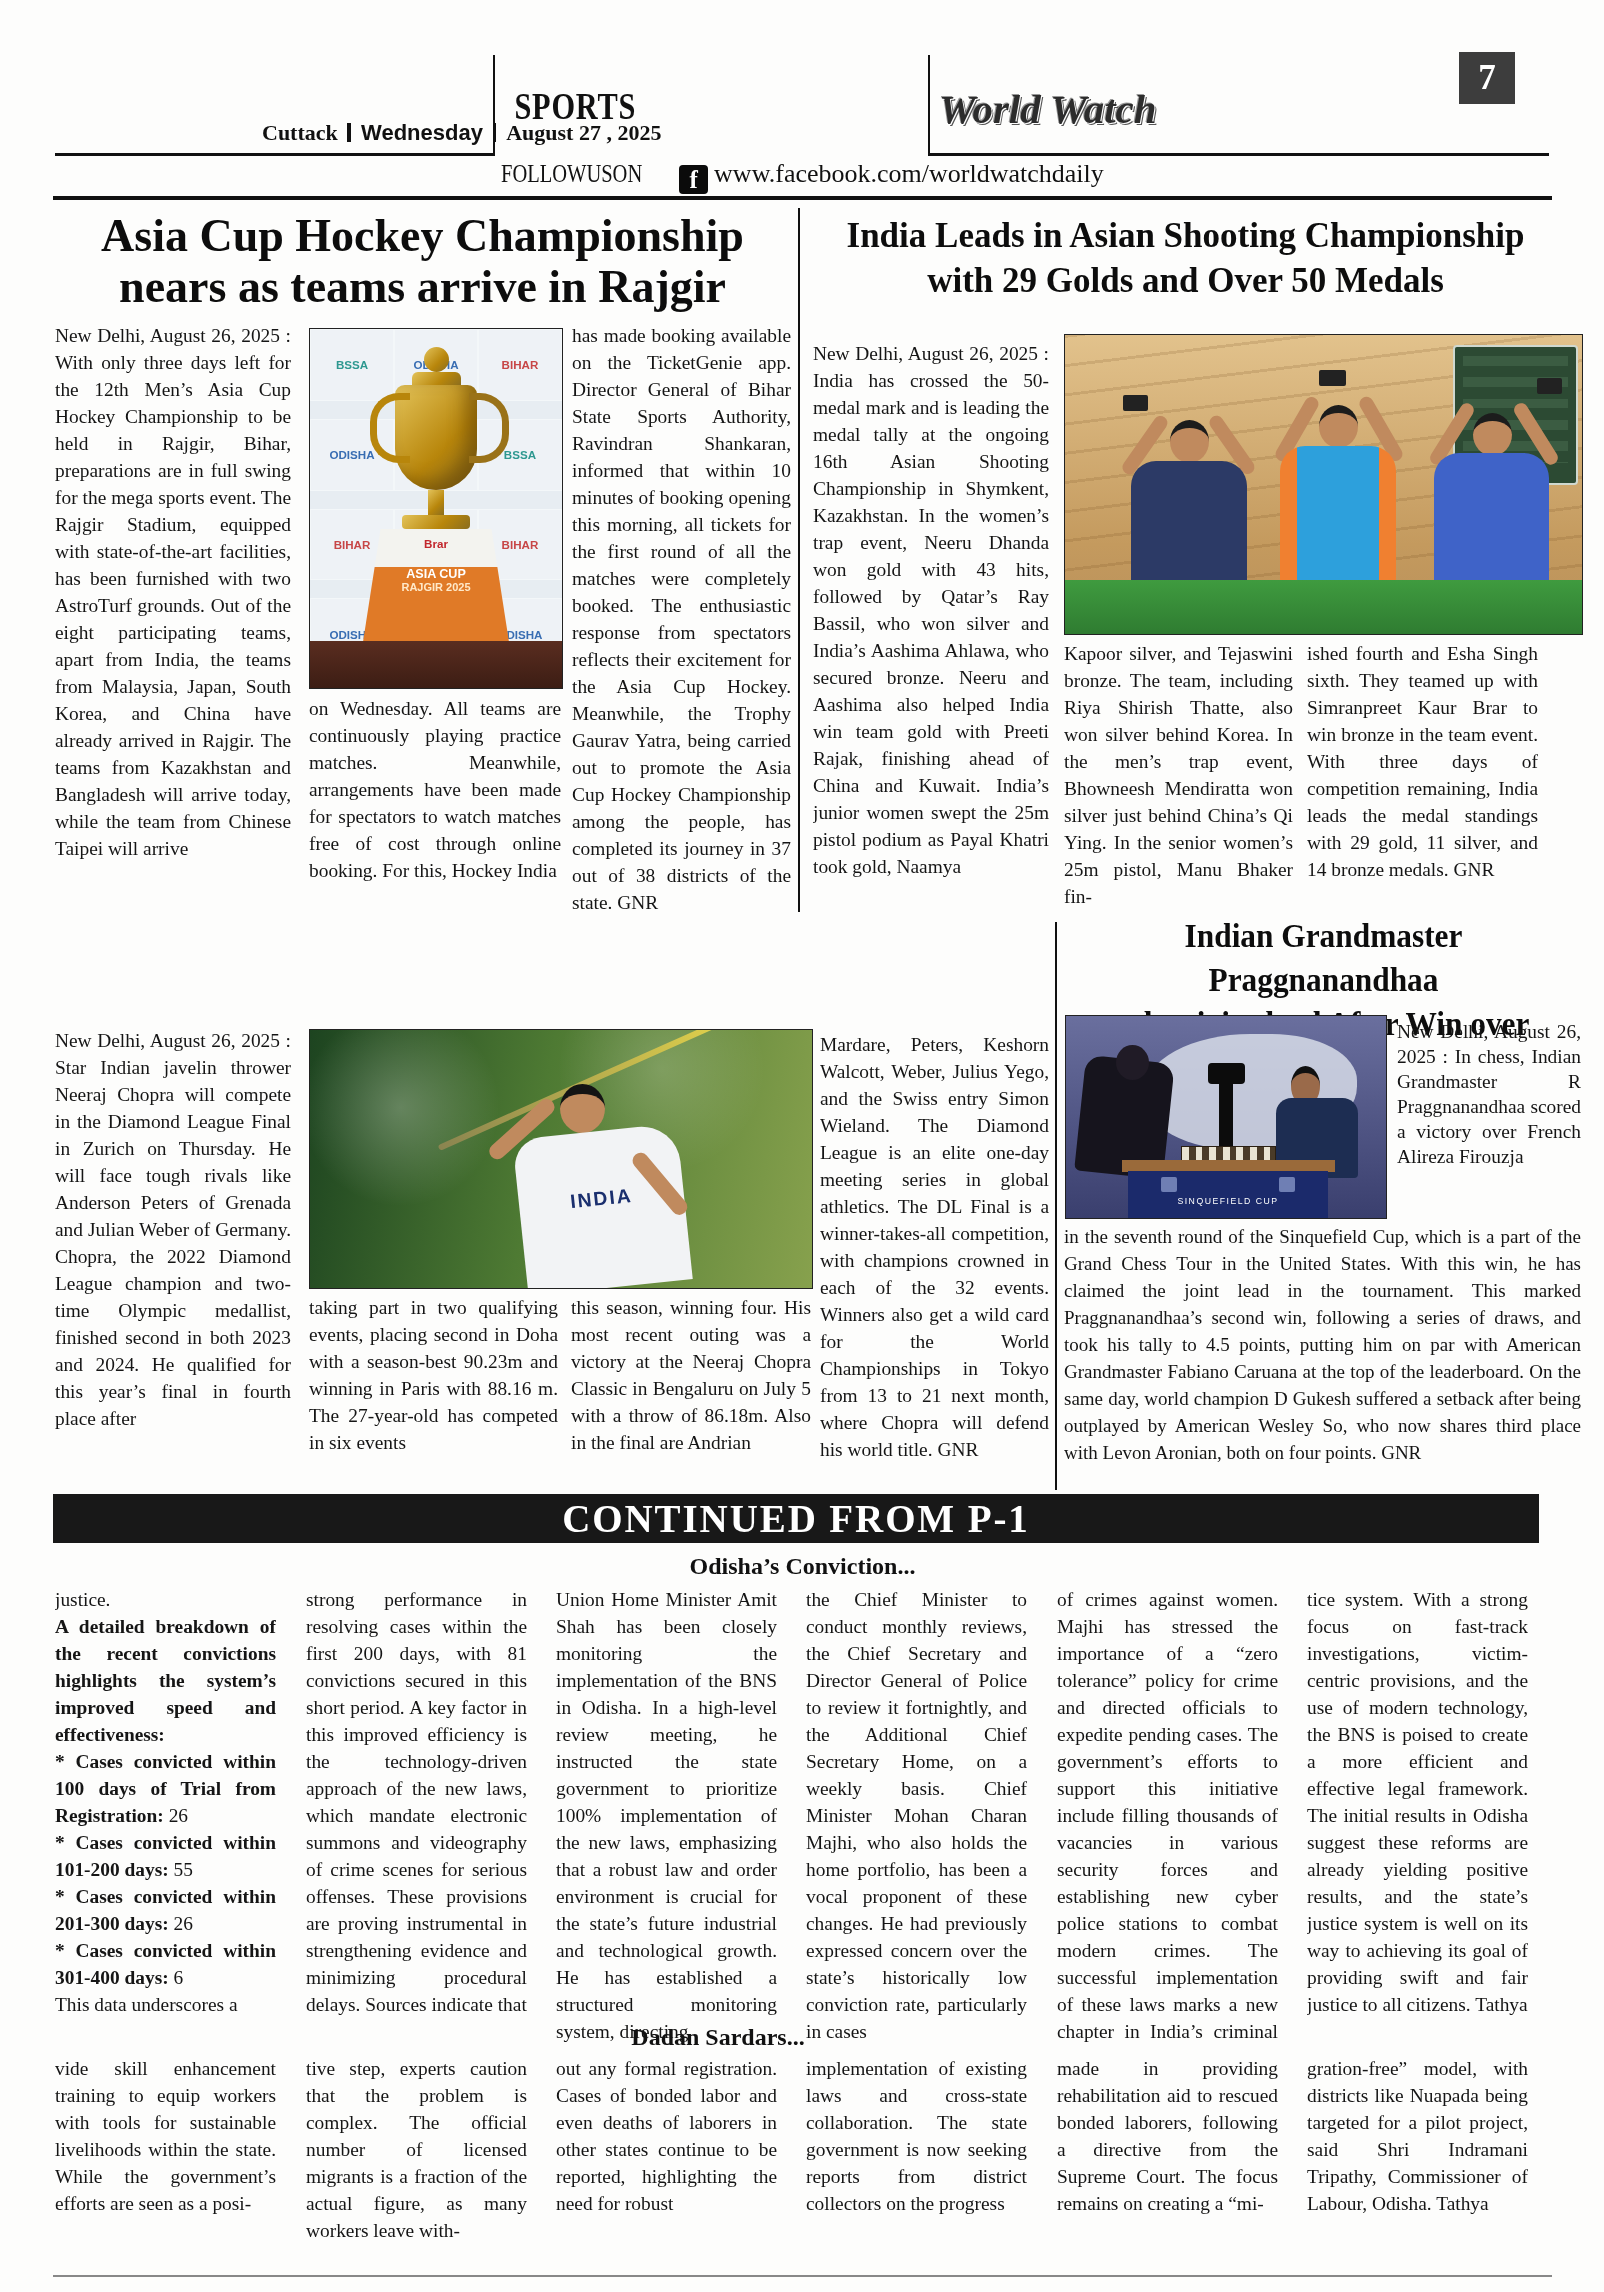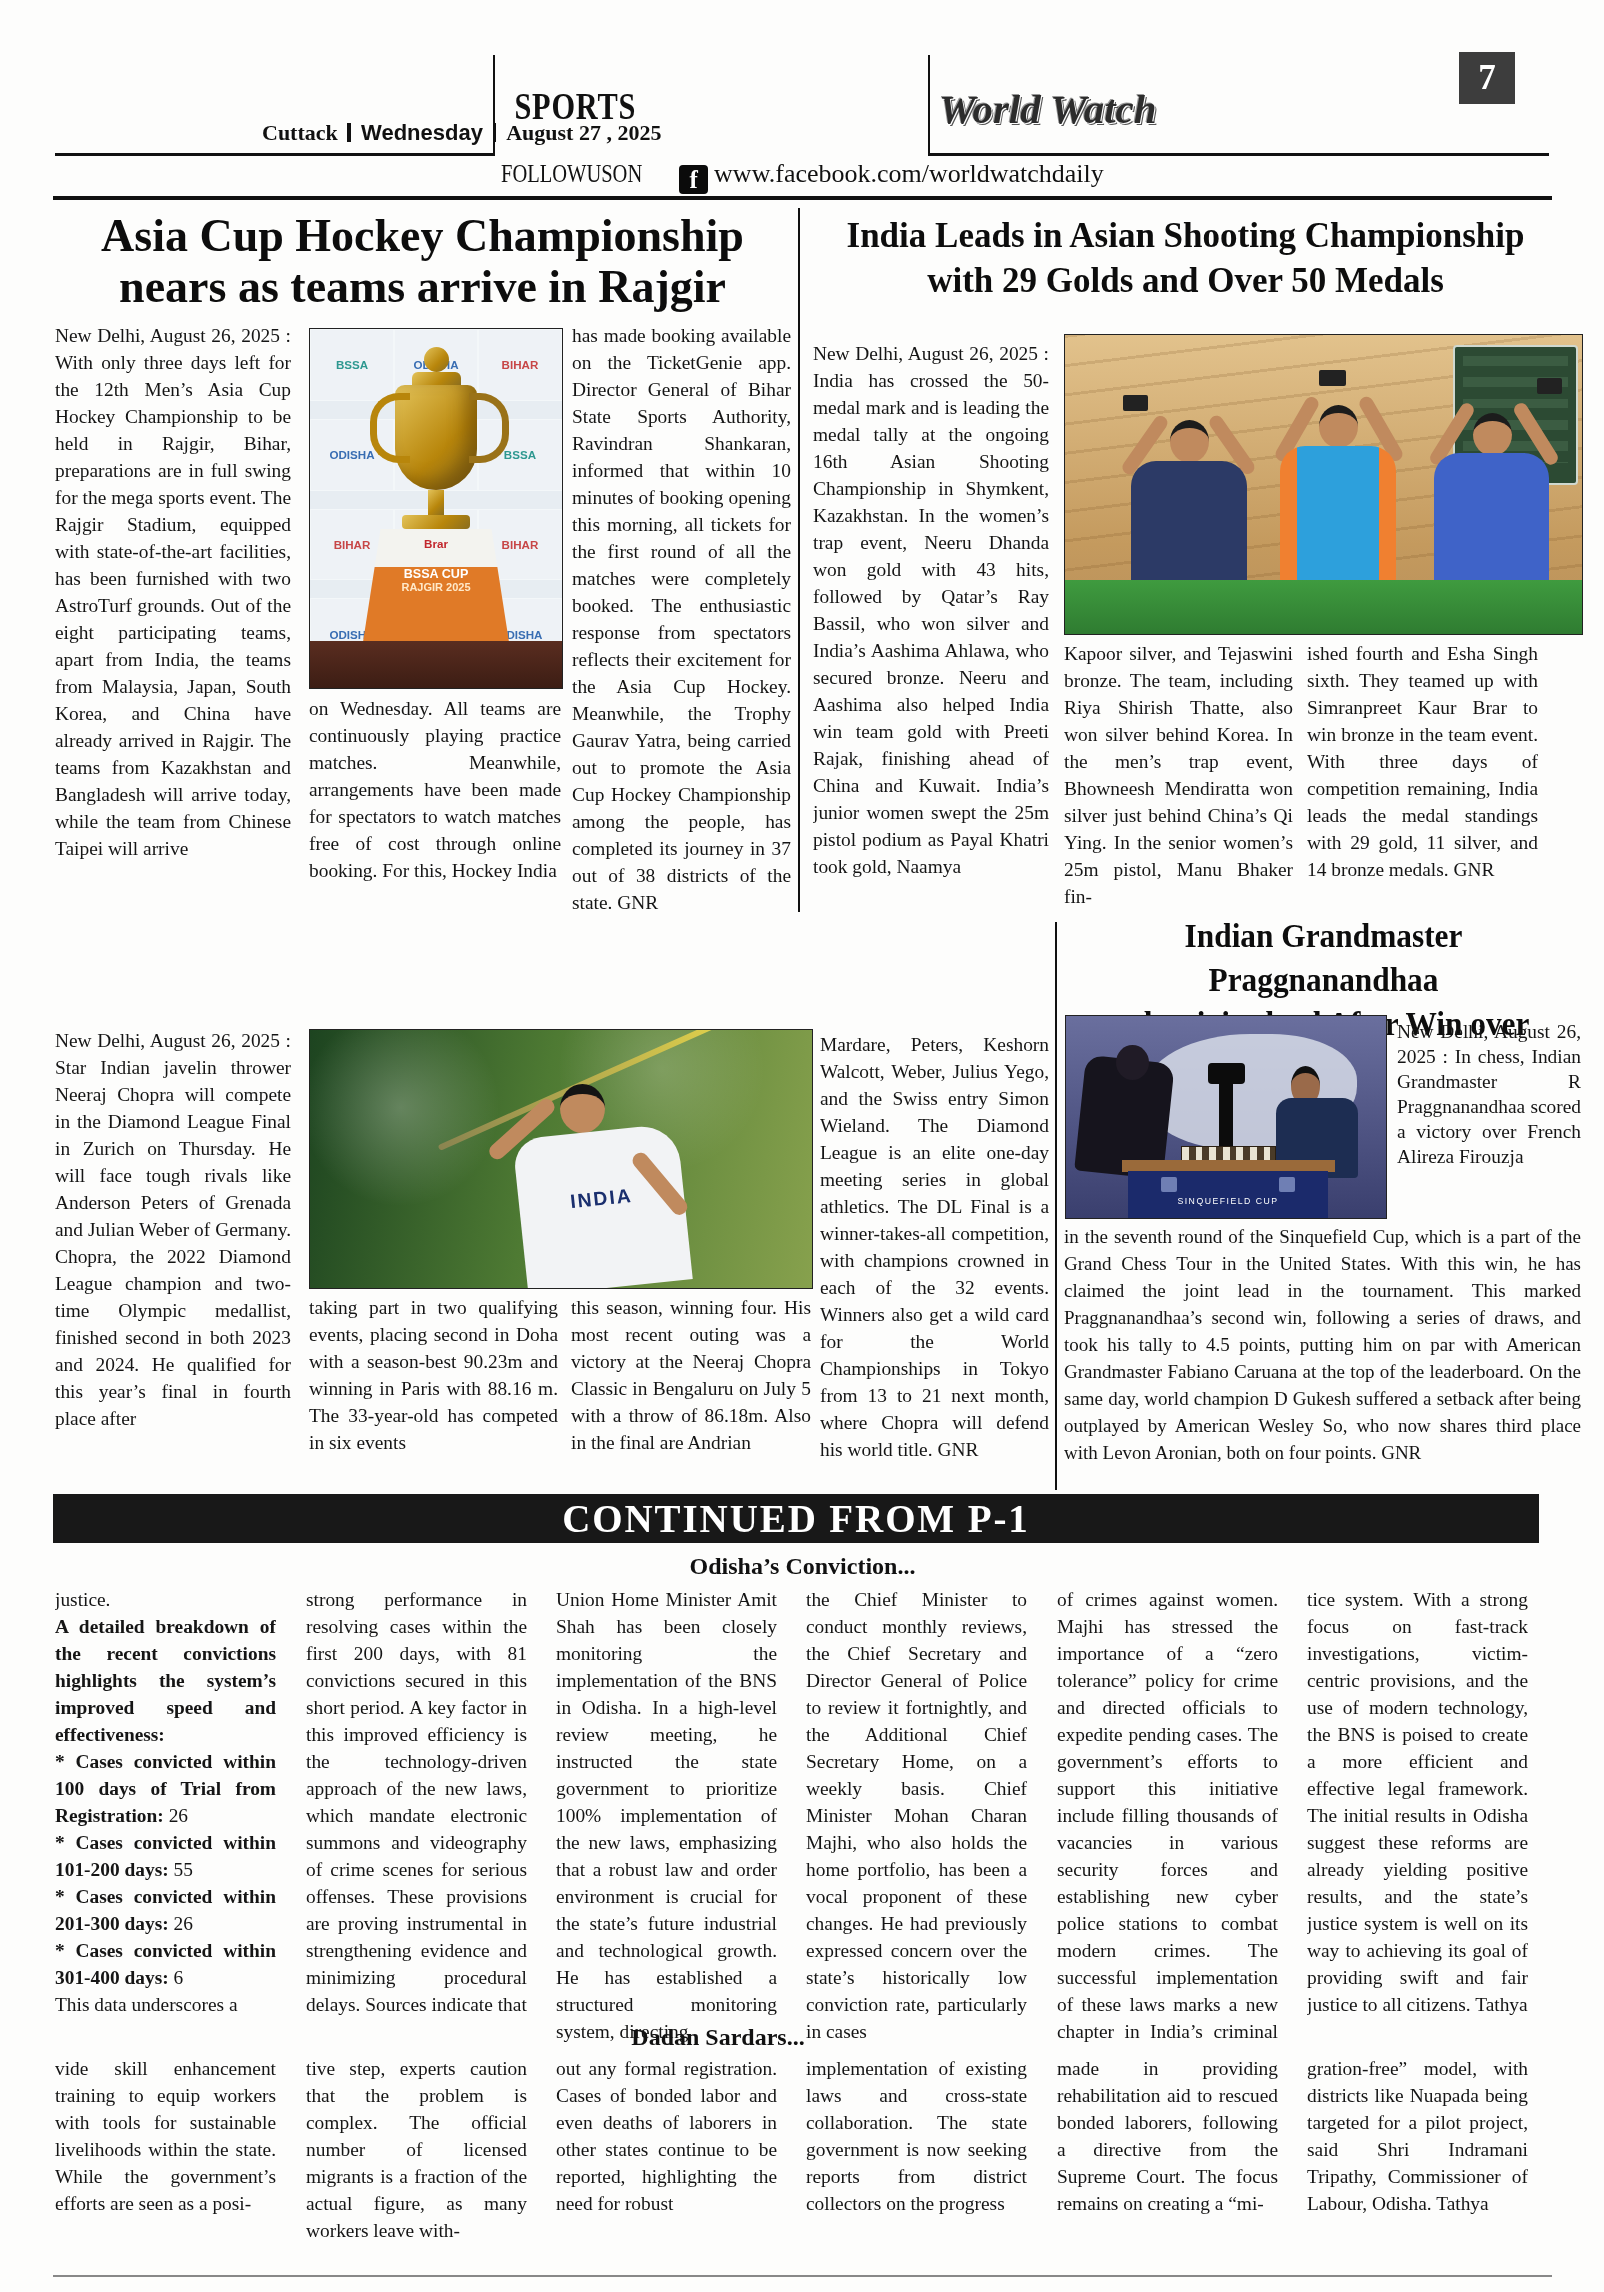--- a/index.html
+++ b/index.html
@@ -96,21 +96,21 @@
         <div class="cup-gold" style="width:100%;height:100%;border-radius:50%;"></div>
       </div>
     <div class="abs cup-gold" style="left:102px;top:43px;width:49px;height:13.6px;border-radius:5.8px 5.8px 0 0;"></div>
     <div class="abs cup-gold" style="left:85px;top:56px;width:82px;height:105px;border-radius:9.7px 9.7px 41px 41px;box-shadow:inset -11.6px -7.8px 17.5px rgba(80,50,0,.45);"></div>
     <div class="abs" style="left:60px;top:64px;width:33px;height:56px;border:7.8px solid #b8860b;border-right:none;border-radius:29px 0 0 29px;"></div>
     <div class="abs" style="left:159px;top:64px;width:33px;height:56px;border:7.8px solid #9a7218;border-left:none;border-radius:0 29px 29px 0;"></div>
     <div class="abs cup-gold" style="left:118px;top:161px;width:15.5px;height:25px;"></div>
     <div class="abs cup-gold" style="left:92px;top:186px;width:68px;height:13.6px;border-radius:3.9px;"></div>
     <div class="abs" style="left:53px;top:200px;width:146px;height:113px;background:linear-gradient(#f3f3ef 0 34%,#e07a27 34%);clip-path:polygon(12% 0,88% 0,100% 100%,0 100%);">
       <div style="text-align:center;color:#c2272d;font-weight:bold;font-size:11.6px;font-family:'Liberation Sans',sans-serif;margin-top:7.8px;">Brar</div>
-      <div style="text-align:center;color:#fff;font-weight:bold;font-size:12.6px;font-family:'Liberation Sans',sans-serif;margin-top:17.5px;">BSSA CUP</div>
+      <div style="text-align:center;color:#fff;font-weight:bold;font-size:12.6px;font-family:'Liberation Sans',sans-serif;margin-top:17.5px;">ASIA CUP</div>
       <div style="text-align:center;color:#ffe9c9;font-weight:bold;font-size:11px;font-family:'Liberation Sans',sans-serif;">RAJGIR 2025</div>
     </div>
     <div class="abs" style="left:0;top:312px;width:252px;height:47px;background:linear-gradient(#5a2d20,#3c1d14);"></div>
   </div>
 
   <div class="abs col" style="left:309px;top:695px;width:252px;height:217px;">on Wednesday. All teams are continuously playing practice matches. Meanwhile, arrangements have been made for spectators to watch matches free of cost through online booking. For this, Hockey India</div>
   <div class="abs col" style="left:572px;top:322px;width:219px;height:590px;">has made booking available on the TicketGenie app. Director General of Bihar State Sports Authority, Ravindran Shankaran, informed that within 10 minutes of booking opening this morning, all tickets for the first round of all the matches were completely booked. The enthusiastic response from spectators reflects their excitement for the Asia Cup Hockey. Meanwhile, the Trophy Gaurav Yatra, being carried out to promote the Asia Cup Hockey Championship among the people, has completed its journey in 37 out of 38 districts of the state.  GNR</div>
   <div class="abs rule" style="left:798px;top:208px;width:1.9px;height:704px;"></div>
 
   <div class="abs headline hl-shoot" style="left:807px;top:213px;width:757px;">
@@ -154,21 +154,21 @@
     <div class="abs" style="left:0;top:0;width:502px;height:258px;background:radial-gradient(circle at 18% 30%,rgba(255,255,255,.25),transparent 22%),radial-gradient(circle at 70% 15%,rgba(255,255,255,.18),transparent 25%);"></div>
     <div class="abs" style="left:115px;top:50px;width:320px;height:5.8px;background:linear-gradient(90deg,#8a8450,#e3d34b);transform:rotate(-24deg);border-radius:2.9px;"></div>
     <div class="abs fig-arm" style="left:204px;top:58px;width:15.5px;height:82px;transform:rotate(48deg);"></div>
     <div class="abs fig-head" style="left:250px;top:54px;width:45px;height:49px;border-top:10.7px solid #141414;"></div>
     <div class="abs" style="left:210px;top:101px;width:165px;height:157px;background:#f2f3f5;border-radius:29px 39px 0 0;transform:rotate(-6deg);">
       <div style="margin-top:56px;text-align:center;color:#1b2f6e;font-weight:bold;font-size:19.4px;font-family:'Liberation Sans',sans-serif;letter-spacing:1.9px;">INDIA</div>
     </div>
     <div class="abs fig-arm" style="left:342px;top:116px;width:15.5px;height:76px;transform:rotate(-40deg);"></div>
   </div>
 
-  <div class="abs col" style="left:309px;top:1294px;width:249px;height:194px;">taking part in two qualifying events, placing second in Doha with a season-best 90.23m and winning in Paris with 88.16 m. The 33-year-old has competed in six events</div>
+  <div class="abs col" style="left:309px;top:1294px;width:249px;height:194px;">taking part in two qualifying events, placing second in Doha with a season-best 90.23m and winning in Paris with 88.16 m. The 27-year-old has competed in six events</div>
   <div class="abs col" style="left:571px;top:1294px;width:240px;height:194px;">this season, winning four. His most recent outing was a victory at the Neeraj Chopra Classic in Bengaluru on July 5 with a throw of 86.18m. Also in the final are Andrian</div>
   <div class="abs col" style="left:820px;top:1031px;width:229px;height:458px;">Mardare, Peters, Keshorn Walcott, Weber, Julius Yego, and the Swiss entry Simon Wieland. The Diamond League is an elite one-day meeting series in global athletics. The DL Final is a winner-takes-all competition, with champions crowned in each of the 32 events. Winners also get a wild card for the World Championships in Tokyo from 13 to 21 next month, where Chopra will defend his world title. GNR</div>
   <div class="abs rule" style="left:1055px;top:922px;width:1.9px;height:568px;"></div>
 
   <div class="abs headline" style="left:1063px;top:914px;width:521px;">
     <div class="hl-chess">Indian Grandmaster Praggnanandhaa</div>
     <div class="hl-chess">takes joint lead After Win over Firouzja</div>
   </div>
 
   <div class="abs photo" style="left:1065px;top:1015px;width:320px;height:202px;background:linear-gradient(#6a6f9e,#3a3f6e);">

